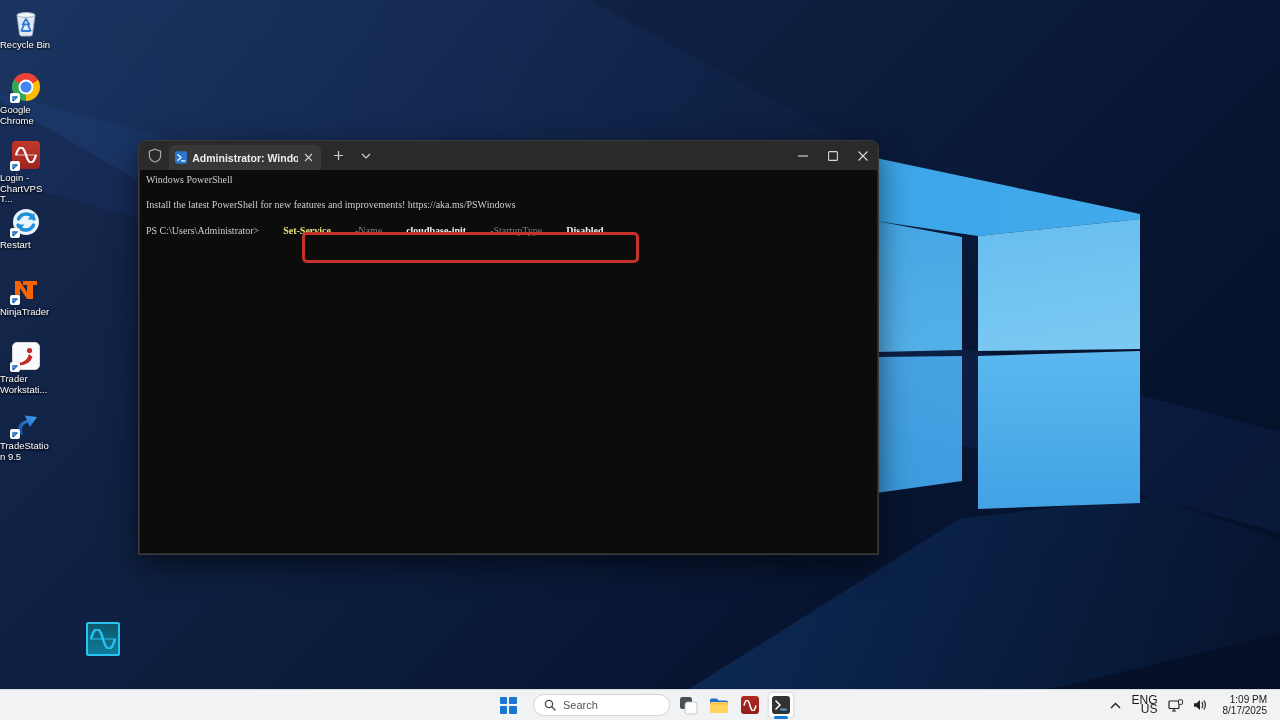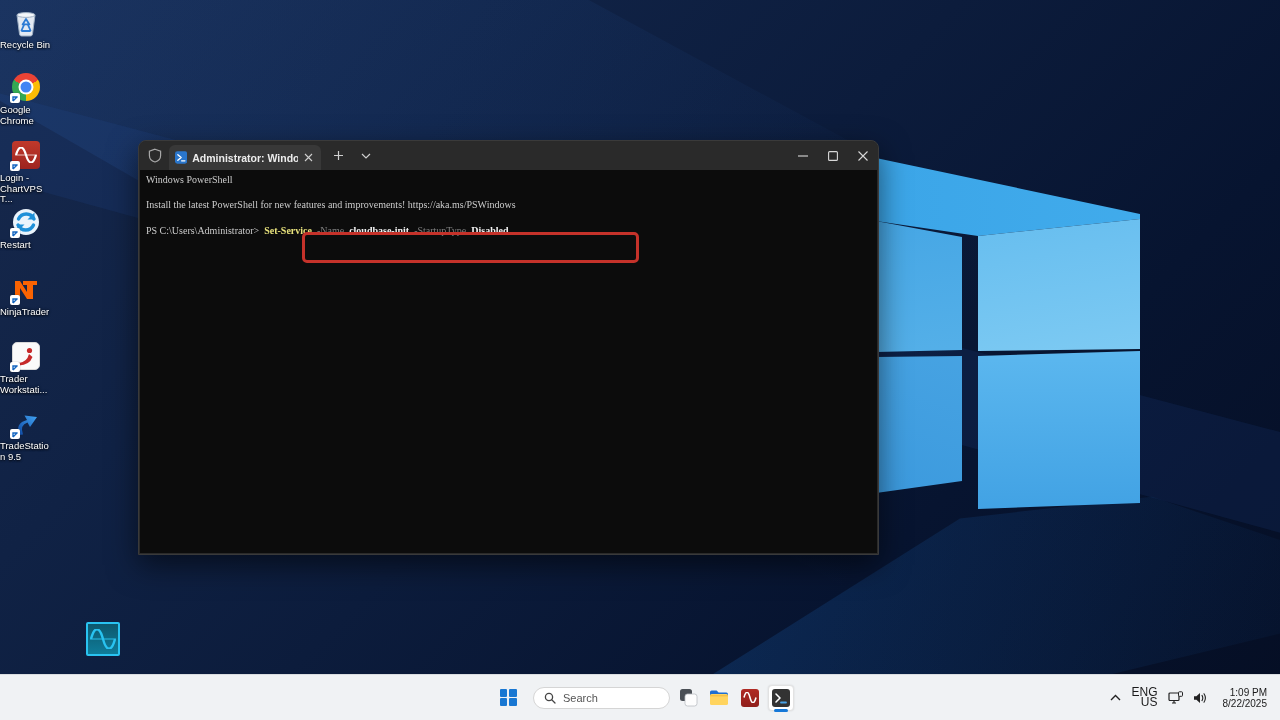--- a/index.html
+++ b/index.html
@@ -68,27 +68,27 @@
     width:112px; margin-left:5px; }
   .tab-close { margin-left:4px; display:flex; padding:2px; border-radius:3px; }
   .tb-btn { display:flex; align-items:center; justify-content:center; width:22px; height:22px; margin-left:6px; border-radius:4px; }
   .caption-btns { margin-left:auto; display:flex; height:100%; }
   .cap { width:30px; height:100%; display:flex; align-items:center; justify-content:center; }
   .term-body { position:absolute; left:1px; right:1px; top:29px; bottom:1px; background:#0c0c0c;
     font-family:Liberation Serif, serif; font-size:10px; color:#cccccc;
     padding:4px 0 0 6px; overflow:hidden; }
   .tline { height:12.7px; white-space:pre; }
   .t-cmd { font-weight:bold; }
-  .sp { margin-right:5px; }
+  .sp { margin-right:24px; }
   .cursor { display:inline-block; width:1.5px; height:11px; background:#cfcfcf; vertical-align:-2px; margin-left:1px; }
   .hl-box { position:absolute; left:162px; top:62px; width:337px; height:31px;
     border:3px solid #c5322a; border-radius:5px; pointer-events:none; }
 
   
-  .taskbar { position:absolute; left:0; right:0; bottom:0; height:46px; background:#f0f2f4;
+  .taskbar { position:absolute; left:0; right:0; bottom:0; height:31px; background:#f0f2f4;
     border-top:1px solid #dadde0; z-index:5; }
   .tb-center { position:absolute; left:494px; top:0; height:100%; display:flex; align-items:center; }
   .start-btn { width:28px; height:26px; border-radius:4px; display:flex; align-items:center; justify-content:center; }
   .win-logo { width:17px; height:17px; display:grid; grid-template-columns:1fr 1fr; grid-template-rows:1fr 1fr; gap:1.5px; }
   .win-logo div { background:#1877d2; border-radius:1px; }
   .search-pill { margin-left:11px; width:137px; height:22px; background:#fff; border:1px solid #d5d5d5;
     border-radius:12px; display:flex; align-items:center; padding:0 10px; }
   .search-pill span { font-size:11px; color:#555; margin-left:7px; }
   .app-btn { width:26px; height:26px; margin-left:5px; border-radius:4px; display:flex;
     align-items:center; justify-content:center; position:relative; }
@@ -363,17 +363,17 @@
     </div>
     <div class="tray-item">
       <svg width="14" height="12" viewBox="0 0 14 12">
         <path d="M1 4.2 h2.4 L7 1 v10 L3.4 7.8 H1 z" fill="#222"></path>
         <path d="M9 3.4 q1.6 2.6 0 5.2 M11 1.8 q2.8 4.2 0 8.4" stroke="#222" stroke-width="1.1" fill="none" stroke-linecap="round"></path>
       </svg>
     </div>
     <div class="tray-item">
       <div class="clock">
         <div>1:09 PM</div>
-        <div>8/22/2025</div>
+        <div>8/17/2025</div>
       </div>
     </div>
   </div>
 </div>
 
 </body></html>

